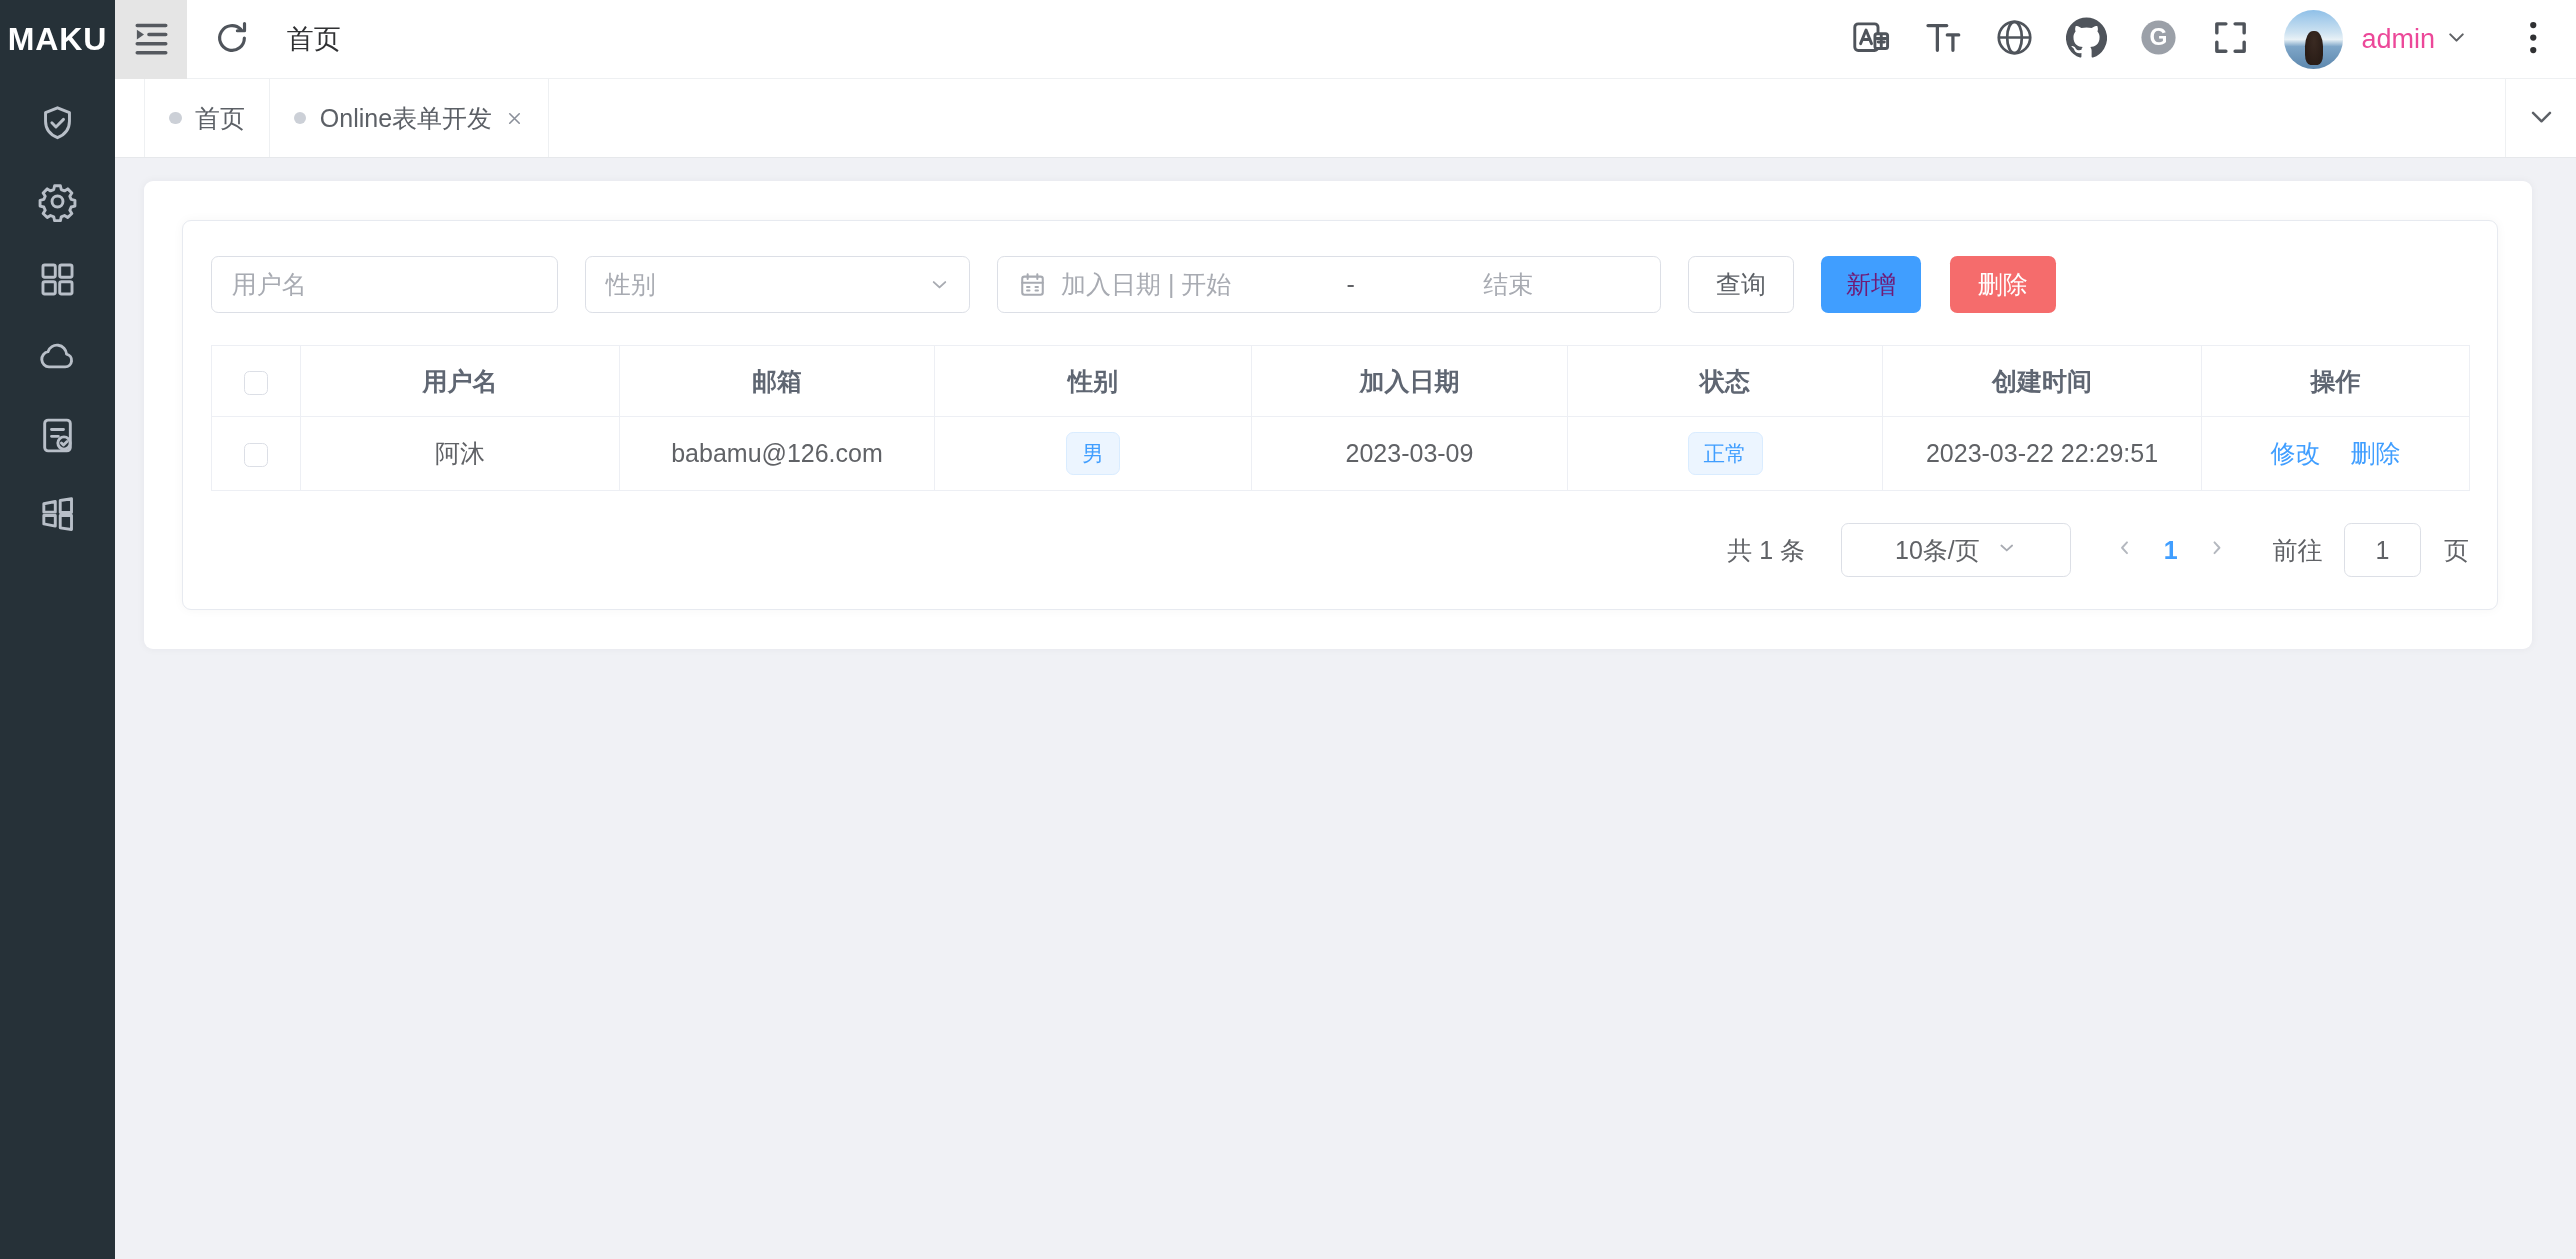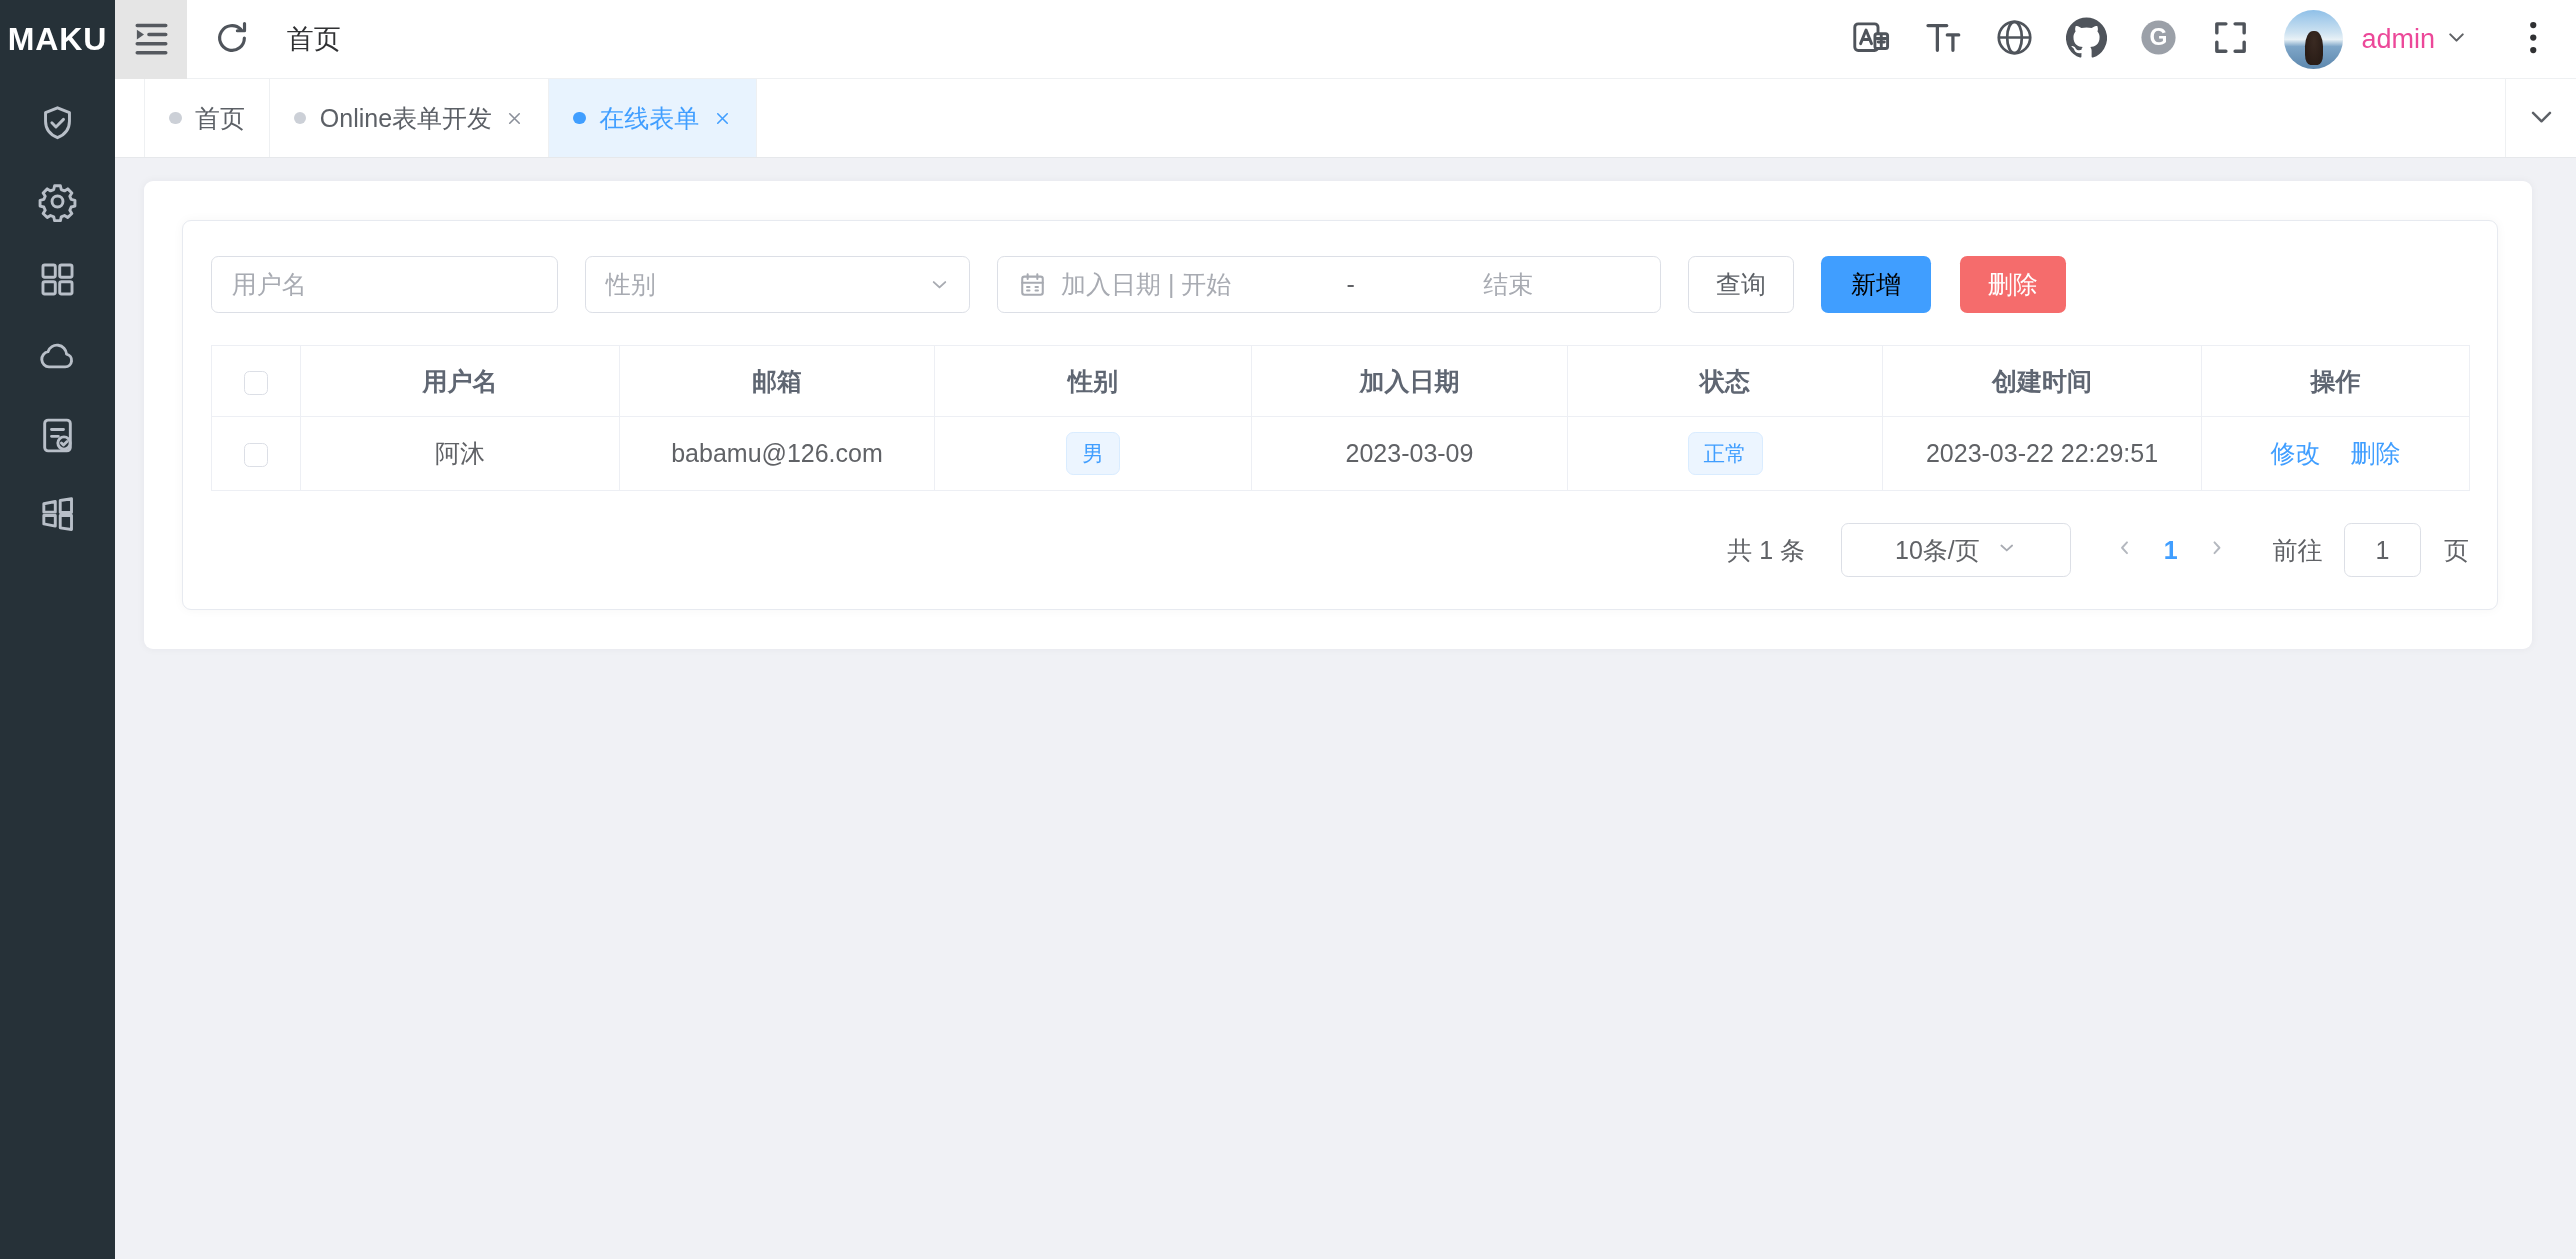--- a/index.html
+++ b/index.html
@@ -64,21 +64,21 @@
   .select-caret { color:#a8abb2; display:flex; }
   .select-caret svg { width:23px; height:23px; }
   .date-range { width:664px; padding:0 19.7px; color:#a8abb2; cursor:pointer; gap:14.3px; }
   .date-range .cal { display:flex; color:#a8abb2; }
   .date-range .cal svg { width:29px; height:29px; }
   .date-start { flex:1; }
   .date-sep { color:#606266; padding:0 7.2px; }
   .date-end { flex:1; text-align:center; }
   .btn { height:57px; border-radius:7.2px; font-size:25px; border:none; cursor:pointer; font-family:inherit; }
   .btn-plain { width:106px; background:#fff; border:1.8px solid #dcdfe6; color:#5c6066; }
-  .btn-primary { width:110px; background:#409eff; color:#000000; }
+  .btn-primary { width:100px; background:#409eff; color:#701a75; }
   .btn-danger { width:106px; background:#f56c6c; color:#fff; margin-left:1.8px; }
 
   
   .table-wrap { margin-top:32px; }
   table { width:2257px; border-collapse:collapse; table-layout:fixed; }
   th,td { border:1.8px solid #edeff4; text-align:center; background:#fff; }
   th { height:71px; font-size:25px; font-weight:700; color:#5f6672; }
   td { height:74px; font-size:25px; color:#606266; }
   .cb { display:inline-block; width:24px; height:24px; border:1.8px solid #dcdfe6; border-radius:5.4px; background:#fff; vertical-align:middle; cursor:pointer; }
   .tag { display:inline-flex; align-items:center; justify-content:center; height:43px; padding:0 15px; background:#ecf5ff; border:1.8px solid #d9ecff; border-radius:7.2px; color:#409eff; font-size:21.5px; }
@@ -250,29 +250,20 @@
     </header>
 
     <nav class="tabbar">
       <div class="tab">
         <span class="dot"></span>
         <span>首页</span>
       </div>
       <div class="tab">
         <span class="dot"></span>
         <span>Online表单开发</span>
-        <span class="tab-close">
-          <svg viewBox="0 0 24 24" width="19" height="19" fill="none" stroke="currentColor" stroke-width="2" stroke-linecap="round">
-              <path d="m6 6 12 12M18 6 6 18"></path>
-            </svg>
-        </span>
-      </div>
-      <div class="tab active">
-        <span class="dot"></span>
-        <span>在线表单</span>
         <span class="tab-close">
           <svg viewBox="0 0 24 24" width="19" height="19" fill="none" stroke="currentColor" stroke-width="2" stroke-linecap="round">
               <path d="m6 6 12 12M18 6 6 18"></path>
             </svg>
         </span>
       </div>
       <div class="tab-more">
         <span>
           <svg viewBox="0 0 24 24" width="29" height="29" fill="none" stroke="currentColor" stroke-width="2" stroke-linecap="round" stroke-linejoin="round">
               <path d="m5 9 7 7 7-7"></path>

